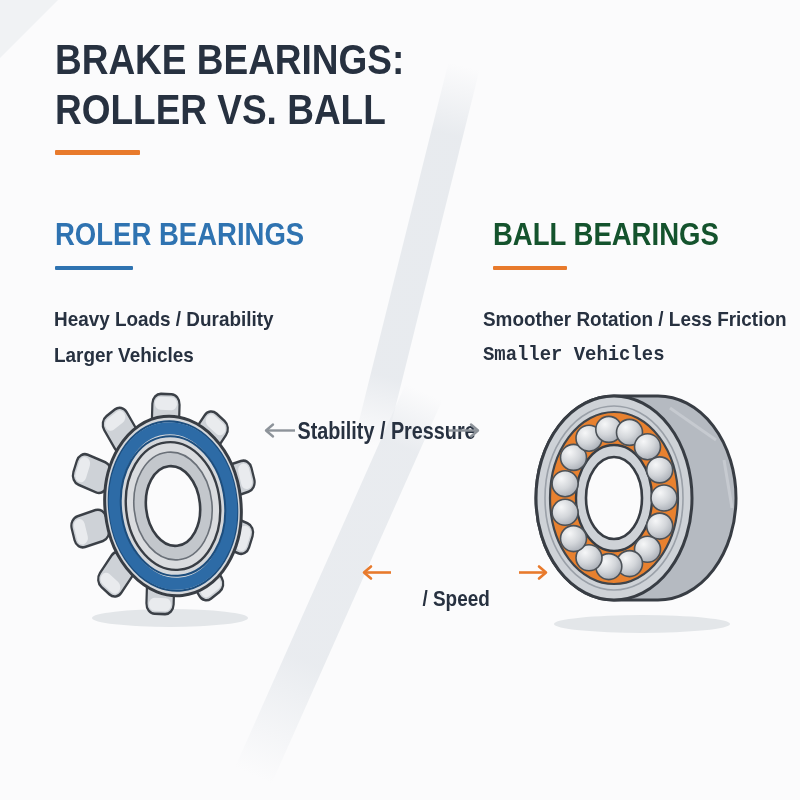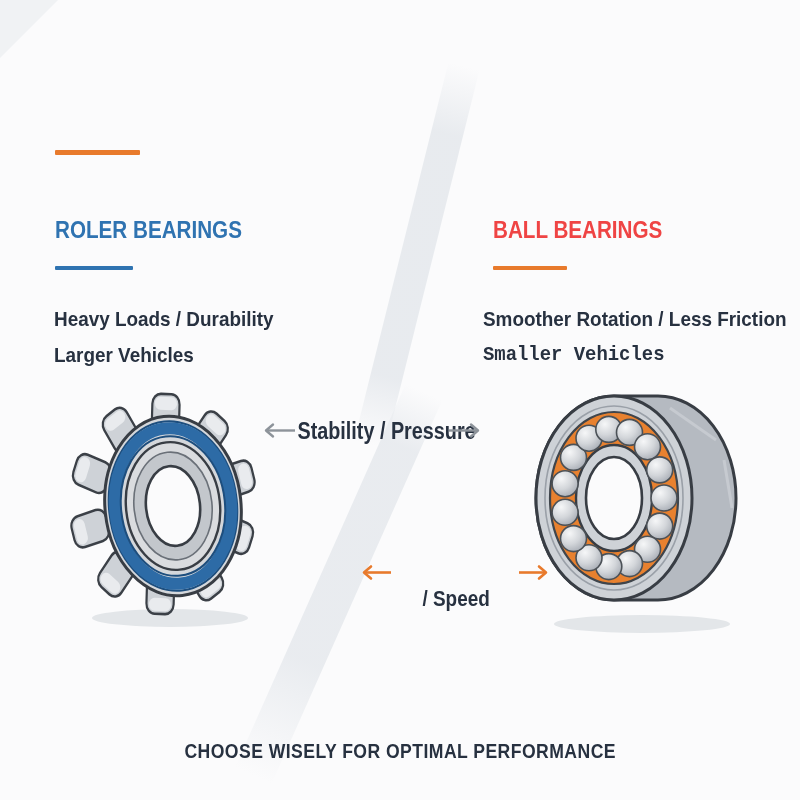--- a/index.html
+++ b/index.html
@@ -16,23 +16,23 @@
   .band2{left:404px;top:392px;width:40px;height:420px;transform:rotate(24deg);transform-origin:top center;
     background:linear-gradient(to bottom, rgba(231,234,238,0), rgba(231,234,238,.9) 14%, rgba(231,234,238,.9) 70%, rgba(231,234,238,0));}
   .corner-wedge{position:absolute;left:0;top:0;width:0;height:0;
     border-left:58px solid #f0f2f4;border-bottom:58px solid transparent;}
   
   .cond{display:inline-block;transform:scaleX(.86);transform-origin:0 50%;white-space:nowrap;}
   .cond-c{display:inline-block;transform:scaleX(.86);transform-origin:50% 50%;white-space:nowrap;}
   .title{position:absolute;left:55px;top:34px;font-size:43px;line-height:50px;font-weight:700;color:#273140;}
   .rule{position:absolute;border-radius:1px;}
   .rule-orange{left:55px;top:150px;width:85px;height:5px;background:#e87a2c;}
-  .col-heading{position:absolute;top:216px;font-size:24px;font-weight:700;}
+  .col-heading{position:absolute;top:216px;font-size:32px;font-weight:700;}
   .col-heading.left{left:55px;color:#2f73b1;}
-  .col-heading.right{left:493px;color:#ef4444;}
+  .col-heading.right{left:493px;color:#14532d;}
   .rule-blue{left:55px;top:266px;width:78px;height:4px;background:#2f73b1;}
   .rule-orange2{left:493px;top:266px;width:74px;height:4px;background:#e87a2c;}
   .feature-row{position:absolute;display:flex;align-items:center;gap:12px;height:28px;flex-direction:column;}
   .feature-row .label{font-size:21px;font-weight:700;color:#273140;display:inline-block;transform:scaleX(.9);transform-origin:0 50%;white-space:nowrap;}
   .fr-l1{left:54px;top:295px;} .fr-l2{left:54px;top:331px;}
   .fr-r1{left:483px;top:295px;} .fr-r2{left:483px;top:331px;font-family:Liberation Mono, monospace;}
   .cmp-label{position:absolute;font-weight:700;color:#273140;text-align:center;}
   .stability-label{left:283px;top:418px;width:180px;font-size:23px;}
   .resp-line1{left:376px;top:558px;width:160px;font-size:22px;}
   .resp-line2{left:376px;top:586px;width:160px;font-size:22px;text-decoration:underline;}
@@ -45,20 +45,24 @@
 </style>
 </head>
 <body>
 
 <div class="canvas">
 
   <div class="corner-wedge"></div>
   <div class="band band1"></div>
   <div class="band band2"></div>
 
+  <div class="title">
+    <span class="cond">BRAKE BEARINGS:</span><br>
+    <span class="cond">ROLLER VS. BALL</span>
+  </div>
   <div class="rule rule-orange"></div>
 
   <div class="col-heading left">
     <span class="cond">ROLER BEARINGS</span>
   </div>
   <div class="rule rule-blue"></div>
 
   <div class="feature-row fr-l1">
     <svg width="26" height="26" viewBox="0 0 24 24">
       <circle cx="12" cy="12" r="9.3" fill="none" stroke="#2f73b1" stroke-width="2.1"></circle>
@@ -242,17 +246,14 @@
           <circle cx="-25" cy="-59.8" r="13"></circle>
           <circle cx="-5.2" cy="-68.6" r="13"></circle>
           <circle cx="15.5" cy="-65.6" r="13"></circle>
           <circle cx="33.5" cy="-51.3" r="13"></circle>
           <circle cx="45.7" cy="-28.1" r="13"></circle>
         </g>
       </g>
     </svg>
   </div>
 
-  <div class="footer">
-    <span class="cond-c" style="transform:scaleX(.88)">CHOOSE WISELY FOR OPTIMAL PERFORMANCE</span>
-  </div>
 
 </div>
 
 </body></html>

